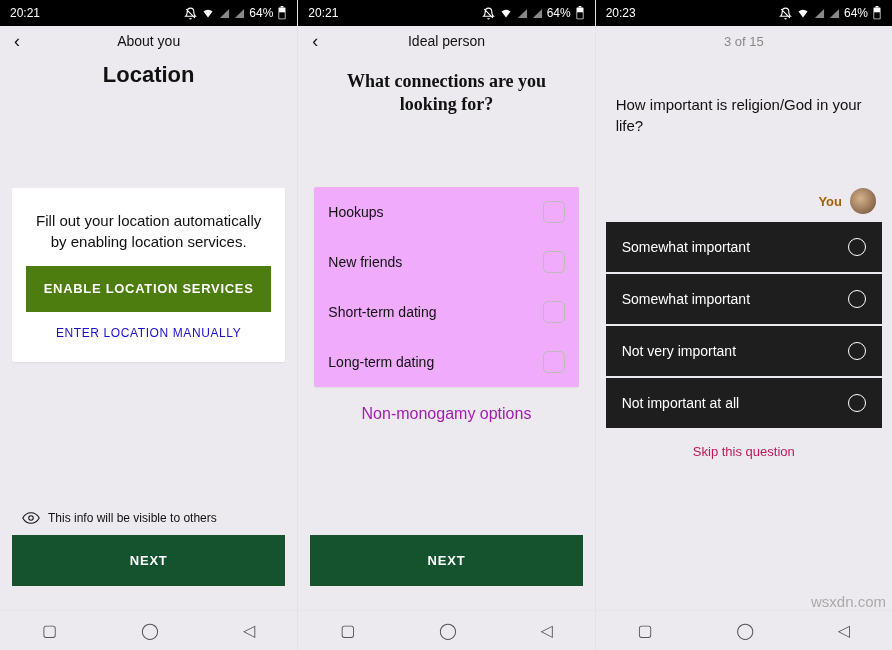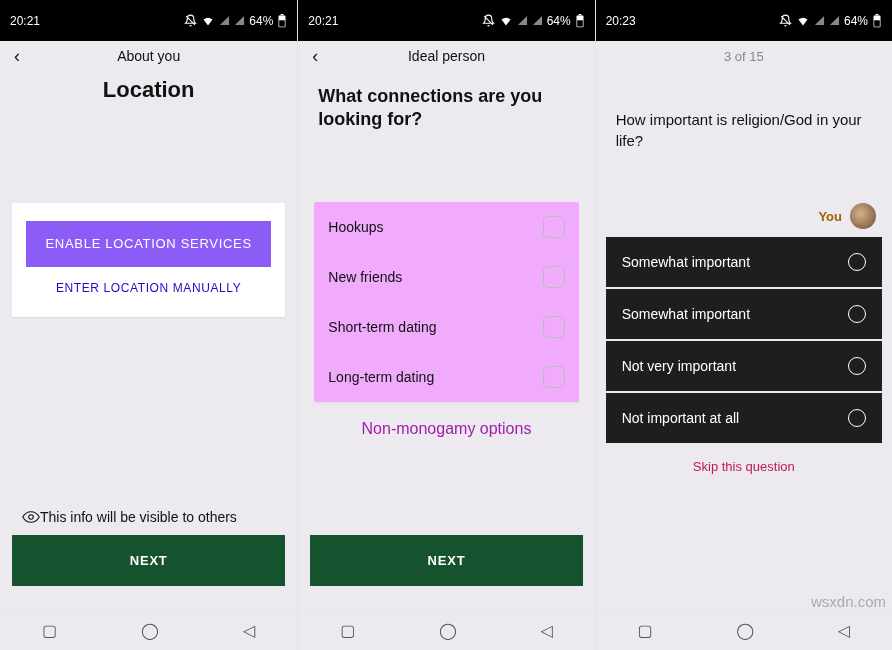--- a/index.html
+++ b/index.html
@@ -1,45 +1,45 @@
 <!DOCTYPE html>
 <html><head>
 <meta charset="utf-8">
 <style>
   * { box-sizing: border-box; margin: 0; padding: 0; }
   body { font-family: -apple-system, BlinkMacSystemFont, "Segoe UI", Arial, sans-serif; background: #eceaee; width: 892px; height: 650px; overflow: hidden; display: flex; }
   .screen { width: 297.33px; height: 650px; display: flex; flex-direction: column; position: relative; background: #eceaee; }
   .screen + .screen { border-left: 1px solid rgba(0,0,0,0.03); }
 
-  .status-bar { height: 41px; background: #000; color: #fff; display: flex; align-items: center; justify-content: space-between; padding: 2px 10px; font-size: 12px; }
+  .status-bar { height: 26px; background: #000; color: #fff; display: flex; align-items: center; justify-content: space-between; padding: 2px 10px; font-size: 12px; }
   .status-left { font-weight: 500; }
   .status-right { display: flex; align-items: center; gap: 4px; }
   .status-right svg { display: block; }
 
   .top-bar { height: 30px; display: flex; align-items: center; padding-left: 14px; position: relative; }
   .top-bar .title-small { position: absolute; left: 0; right: 0; text-align: center; font-size: 14px; color: #111; font-weight: 500; }
   .page-counter { position: absolute; left:0; right:0; text-align:center; font-size:13px; color:#888; }
 
   .back-chevron { font-size: 18px; color: #111; z-index: 2; }
 
   .headline { font-size: 22px; font-weight: 700; text-align: center; color: #111; padding: 6px 20px 0; }
-  .headline-sm { font-size: 18px; font-weight: 700; text-align: left; color: #111; padding: 14px 20px 0; line-height: 1.3; }
+  .headline-sm { font-size: 18px; font-weight: 700; text-align: center; color: #111; padding: 14px 20px 0; line-height: 1.3; font-family: Liberation Serif, serif; }
   .question-text { font-size: 15px; color: #111; padding: 38px 20px 0 20px; line-height:1.4; }
 
   .card { background: #fff; margin: 0 12px; padding: 18px 14px; box-shadow: 0 1px 2px rgba(0,0,0,0.06); border-radius:2px; }
   .card-text { font-size: 15px; color: #111; text-align: center; line-height: 1.4; padding:4px 8px 14px; }
-  .primary-btn { background: #8b5cf6; color: #fff; text-align:center; font-weight:400; font-size:13px; letter-spacing: .7px; padding:14px 6px; cursor:pointer; line-height:1.4; }
+  .primary-btn { background: #4d7c0f; color: #fff; text-align:center; font-weight:700; font-size:13px; letter-spacing: .7px; padding:14px 6px; cursor:pointer; line-height:1.4; }
   .secondary-link { color: #1a0dd1; font-weight:400; font-size:12px; letter-spacing:.6px; text-align:center; padding:14px 0 4px; cursor:pointer; }
 
   .list-card { background:#f0abfc; margin: 0 16px; box-shadow: 0 1px 2px rgba(0,0,0,0.06); border-radius:2px;}
   .check-row { display:flex; align-items:center; justify-content:space-between; padding: 14px 14px; font-size:14px; color:#111; }
   .checkbox { width:22px; height:22px; border:1.5px solid #bbb; border-radius:5px; }
 
   .footer-area { position:absolute; bottom:48px; left:0; right:0; padding: 0 12px 16px;}
-  .visibility-row { display:flex; align-items:center; gap:0; font-size:14px; color:#111; padding:10px 10px;}
+  .visibility-row { display:flex; align-items:center; gap:8px; font-size:12px; color:#111; padding:10px 10px;}
   .next-btn { background:#14532d; color:#fff; text-align:center; font-weight:700; font-size:13px; letter-spacing:.8px; padding:18px 0; cursor:pointer;}
   .nonmono-link { text-align:center; font-size:16px; color:#a21caf; font-weight:400; padding:18px 0 0;}
 
   .you-row { display:flex; align-items:center; justify-content:flex-end; gap:8px; padding:0 16px 8px;}
   .you-label { font-size:13px; font-weight:600; color:#a16207;}
   .avatar { width:26px; height:26px; border-radius:50%; background: radial-gradient(circle at 40% 40%, #d7b28a, #8a6a4f 70%, #3a2a1a);}
   .radio-panel { margin: 0 10px; }
   .radio-row { background:#1e1e1e; color:#fff; display:flex; align-items:center; justify-content:space-between; padding:16px 16px; font-size:14px; margin-bottom:2px;}
   .radio-circle { width:18px; height:18px; border:1.5px solid #fff; border-radius:50%;}
   .skip-link { text-align:center; font-size:13px; color:#be185d; padding:14px 0; cursor:pointer;}
@@ -78,20 +78,21 @@
         </svg>
     </span>
   </div>
   <div class="top-bar">
     <span class="back-chevron">‹</span>
     <span class="title-small">About you</span>
   </div>
   <div class="headline">Location</div>
   <div style="height:100px"></div>
   <div class="card">
+    <div class="card-text">Fill out your location automatically by enabling location services.</div>
     <div class="primary-btn">ENABLE LOCATION SERVICES</div>
     <div class="secondary-link">ENTER LOCATION MANUALLY</div>
   </div>
   <div class="footer-area">
     <div class="visibility-row">
       <svg class="eye-icon" viewBox="0 0 24 16" fill="none" stroke="#111" stroke-width="1.4">
           <path d="M1 8s4-7 11-7 11 7 11 7-4 7-11 7S1 8 1 8z"></path>
           <circle cx="12" cy="8" r="3"></circle>
         </svg>
       <span>This info will be visible to others</span>

